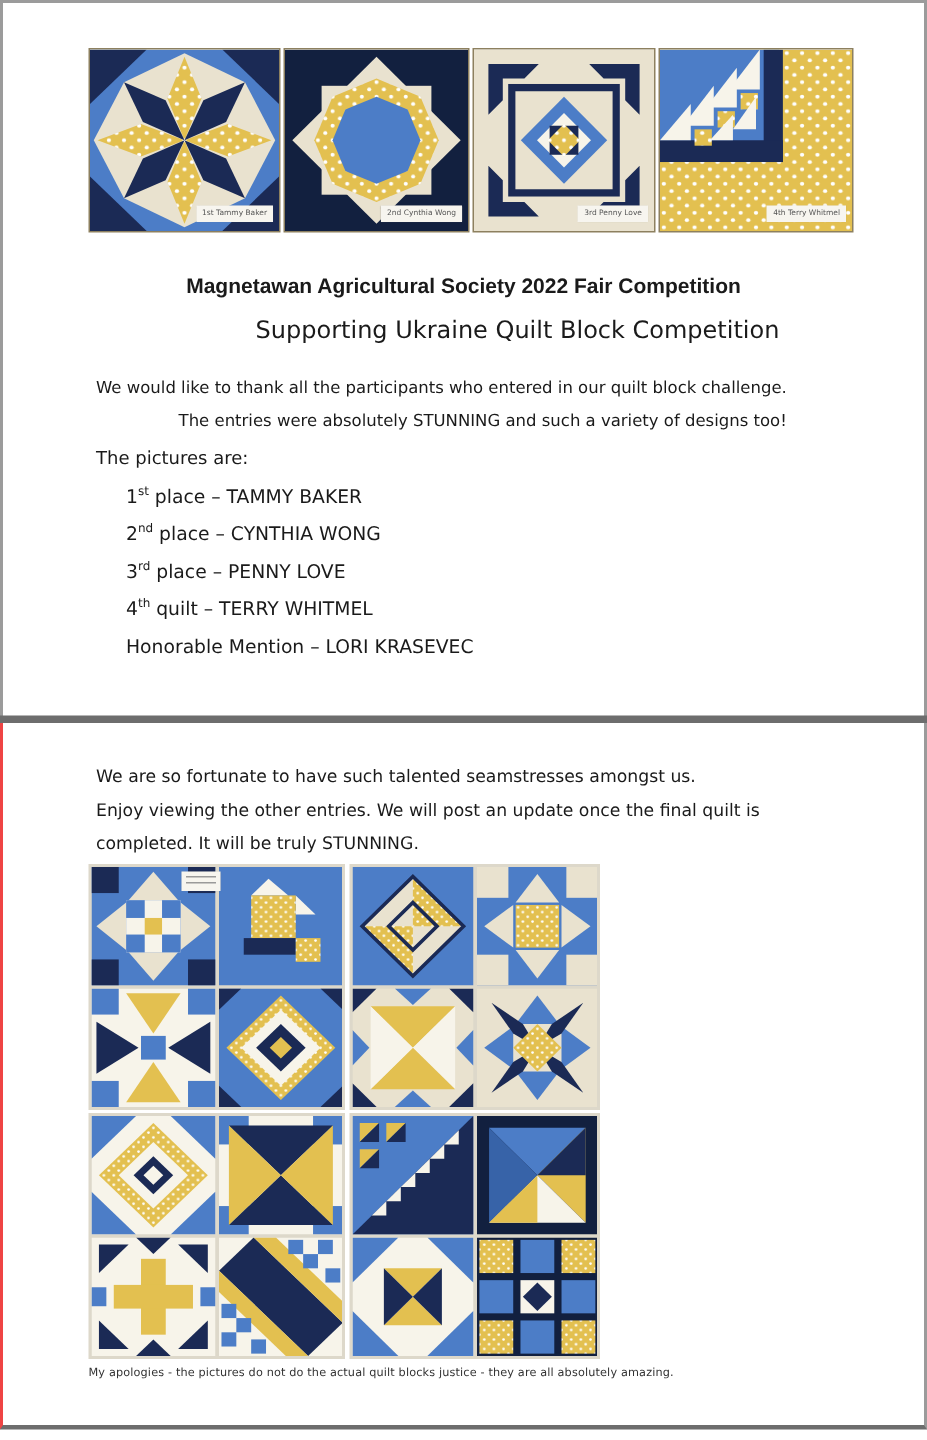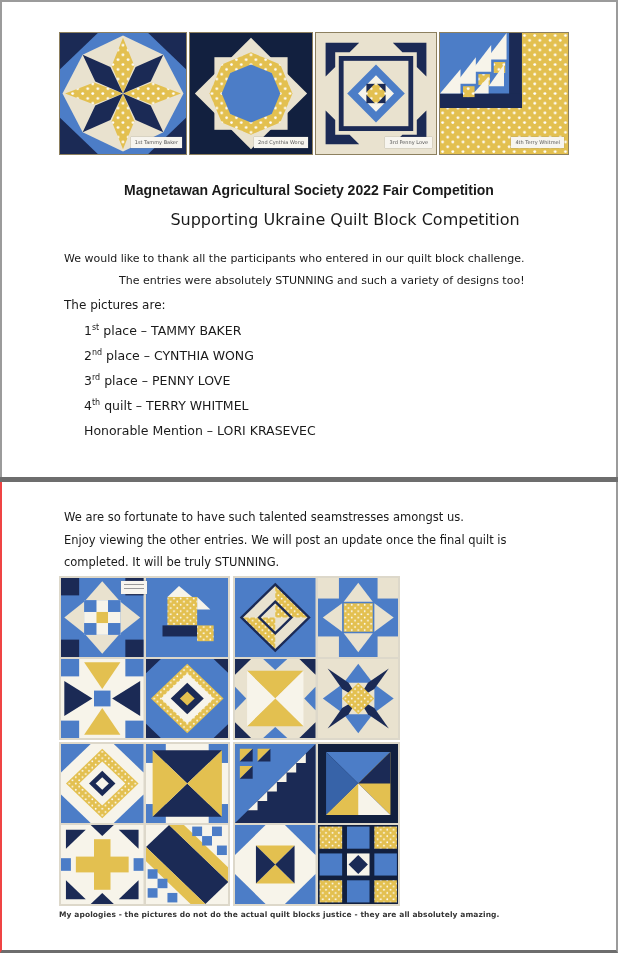--- a/index.html
+++ b/index.html
@@ -28,21 +28,21 @@
 
   
   .qgrid{position:absolute;left:57px;top:94px;width:341px;height:330px;
          display:grid;grid-template-columns:171px 167px;grid-template-rows:164px 164px;gap:2px 3px;}
   .qphoto{position:relative;background:#ddd8ca;display:grid;grid-template-columns:1fr 1fr;grid-template-rows:1fr 1fr;
           gap:2px;padding:2px;box-sizing:border-box;}
   .qphoto svg{display:block;width:100%;height:100%;}
   .gtag{position:absolute;left:62px;top:5px;width:26px;height:13px;background:#f7f5ef;box-shadow:0 0 1px #777;}
   .gtag i{display:block;height:1px;background:#9a9a9a;margin:3px 3px 0 3px;}
 
-  .caption{position:absolute;left:57px;top:428px;font-size:7.5px;color:#333;letter-spacing:.1px;font-weight:bold;}
+  .caption{position:absolute;left:57px;top:428px;font-size:7.5px;color:#333;letter-spacing:.1px;}
 </style>
 </head>
 <body>
 
 <svg width="0" height="0" style="position:absolute">
   <defs>
     <pattern id="pdots" width="8" height="8" patternUnits="userSpaceOnUse">
       <rect width="8" height="8" fill="#e3c050"></rect>
       <circle cx="2" cy="2" r="1.1" fill="#fff"></circle>
       <circle cx="6" cy="6" r="1.1" fill="#fff"></circle>

